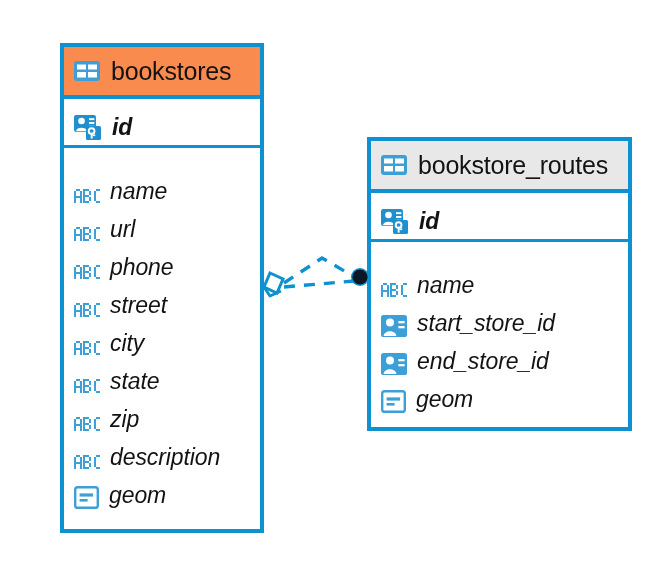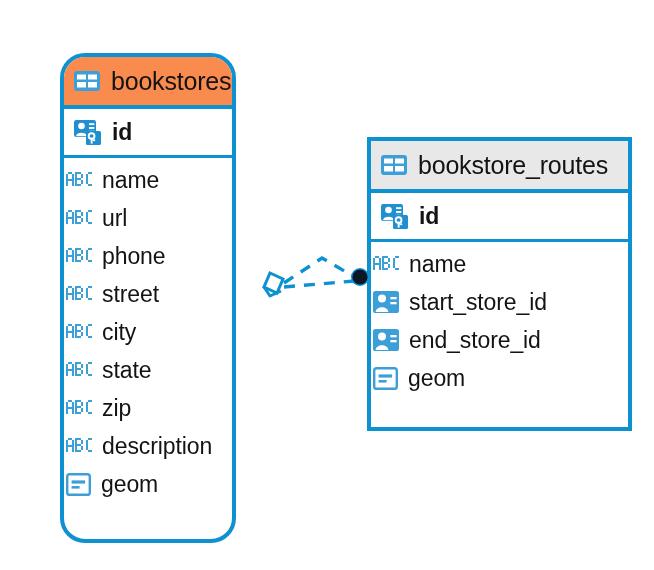--- a/index.html
+++ b/index.html
@@ -25,24 +25,23 @@
   
   .er-table {
     position: absolute;
     box-sizing: border-box;
     border: 4px solid #0d91d1;
     background: #ffffff;
     overflow: hidden;
   }
   .er-table.left {
     left: 60px;
-    top: 53px;
-    width: 176px;
+    top: 43px;
+    width: 204px;
     height: 490px;
-    border-radius: 25px;
   }
   .er-table.right {
     left: 367px;
     top: 137px;
     width: 265px;
     height: 294px;
   }
 
   
   .tbl-header {
@@ -65,27 +64,29 @@
 
   
   .pk-block {
     box-sizing: border-box;
     border-bottom: 3px solid #0d91d1;
     padding: 4px 0 4px 10px;
   }
 
   
   .fields {
-    padding-left: 2px;
+    padding-left: 10px;
     padding-top: 3px;
+    margin-top: 16px;
   }
   .field-row {
     display: flex;
-    align-items: center;
+    align-items: flex-end;
     height: 38px;
+    font-style: italic;
   }
   .field-label {
     font-size: 23px;
     color: #131313;
     margin-left: 10px;
     white-space: nowrap;
     letter-spacing: -0.1px;
   }
   .field-label.bold { font-weight: bold; }
 

